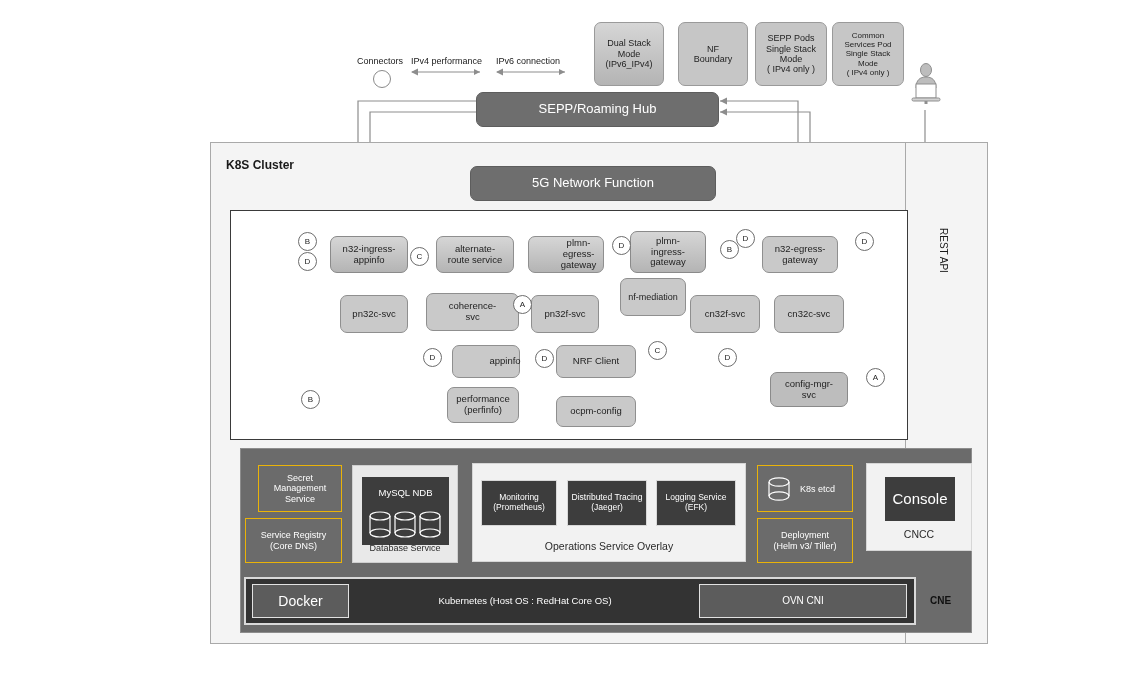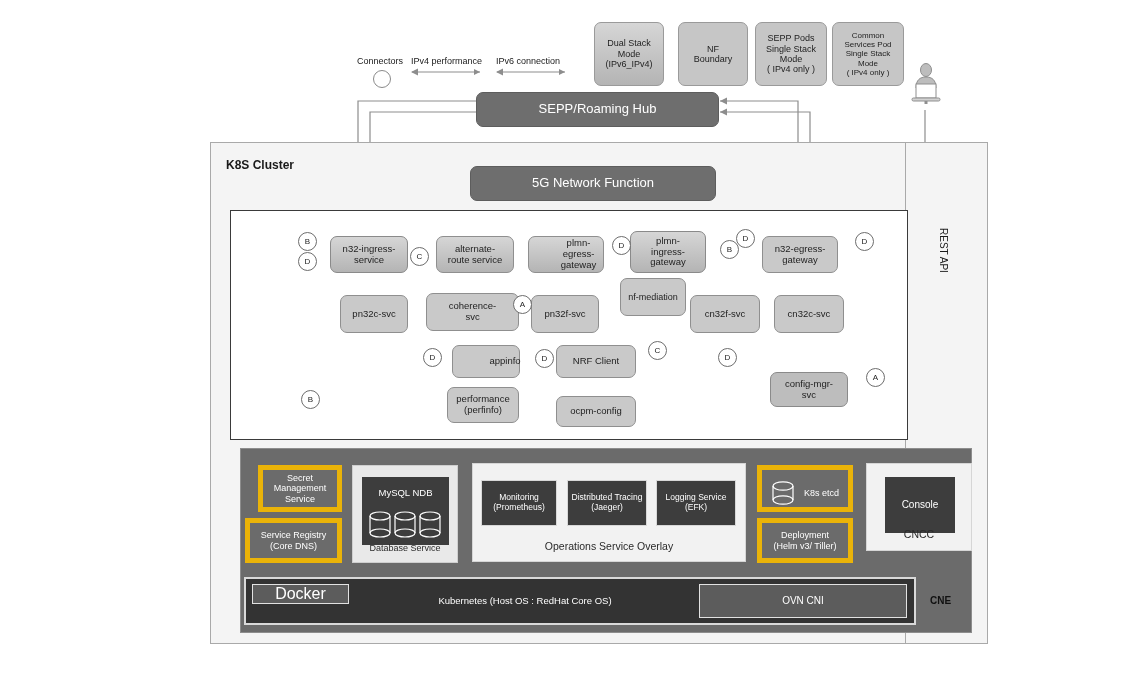--- a/index.html
+++ b/index.html
@@ -23,21 +23,21 @@
         background-size:4px 4px;}
   .grad{background-image:linear-gradient(180deg,#d6d6d6 0%,#b4b4b4 100%);}
 
   
   .k8s-outer{background:#f4f4f4;border:1px solid #a9a9a9;}
   .inner-white{background:#ffffff;border:1px solid #3a3a3a;}
   .infra-band{background:#6b6b6b;border:1px solid #8d8d8d;}
   .infra-sub{background:#e9e9e9;border:1px solid #cfcfcf;}
   .infra-sub2{background:#f2f2f2;border:1px solid #d6d6d6;}
   .dark-tile{background:#3d3d3d;color:#fff;border:1px solid #d8d8d8;}
-  .grey-tile{background:#6b6b6b;color:#fff;border:5px solid #eab308;}
+  .grey-tile{background:#6b6b6b;color:#fff;border:1px solid #eab308;}
   .cne-band{background:#333333;border:2px solid #d9d9d9;}
 
   .lbl{position:absolute;white-space:pre;}
 
   
   .conn{position:absolute;width:17px;height:17px;border-radius:50%;
         background:#ffffff;border:1px solid #6d6d6d;display:flex;
         align-items:center;justify-content:center;font-size:8px;color:#222;}
 
   
@@ -195,21 +195,21 @@
   <div class="lbl vert" style="left:938px;top:228px;font-size:10px;">REST API</div>
 
   <div class="node sh-dark" style="left:470px;top:166px;width:246px;height:35px;font-size:13px;">
     <span>5G Network Function</span>
   </div>
 
   <div class="abs inner-white" style="left:230px;top:210px;width:678px;height:230px;"></div>
 
   <div class="node sh-mid grad" style="left:330px;top:236px;width:78px;height:37px;font-size:9.5px;">
     <span style="white-space:pre-line">n32-ingress-
-service</span>
+appinfo</span>
   </div>
   <div class="node sh-light grad" style="left:436px;top:236px;width:78px;height:37px;font-size:9.5px;">
     <span style="white-space:pre-line">alternate-
 route service</span>
   </div>
   <div class="node sh-light grad" style="left:528px;top:236px;width:76px;height:37px;font-size:9.5px;padding-left:25px;">
     <span style="white-space:pre-line">plmn-egress-
 gateway</span>
   </div>
   <div class="node sh-mid grad" style="left:630px;top:231px;width:76px;height:42px;font-size:9.5px;">
@@ -363,27 +363,27 @@
       </g>
     </svg>
     <div class="lbl" style="left:42px;top:18px;font-size:9px;color:#fff;">K8s etcd</div>
   </div>
   <div class="node grey-tile" style="left:757px;top:518px;width:96px;height:45px;font-size:9px;border-radius:0;">
     <span style="white-space:pre-line">Deployment
 (Helm v3/ Tiller)</span>
   </div>
 
   <div class="abs infra-sub2" style="left:866px;top:463px;width:106px;height:88px;"></div>
-  <div class="node dark-tile" style="left:885px;top:477px;width:70px;height:56px;font-size:10px;border-radius:0;border:none;">
+  <div class="node dark-tile" style="left:885px;top:477px;width:70px;height:44px;font-size:15px;border-radius:0;border:none;">
     <span>Console</span>
   </div>
   <div class="lbl" style="left:866px;top:528px;width:106px;text-align:center;font-size:10.5px;color:#2a2a2a;">CNCC</div>
 
   <div class="abs cne-band" style="left:244px;top:577px;width:672px;height:48px;"></div>
-  <div class="node" style="left:252px;top:584px;width:97px;height:20px;background:#5c5c5c;color:#fff;border:1px solid #e2e2e2;border-radius:0;font-size:16px;">
+  <div class="node" style="left:252px;top:584px;width:97px;height:34px;background:#5c5c5c;color:#fff;border:1px solid #e2e2e2;border-radius:0;font-size:14px;">
     <span>Docker</span>
   </div>
   <div class="lbl" style="left:360px;top:595px;width:330px;text-align:center;font-size:9.5px;color:#ffffff;">Kubernetes (Host OS : RedHat Core OS)</div>
   <div class="node" style="left:699px;top:584px;width:208px;height:34px;background:#5c5c5c;color:#fff;border:1px solid #e2e2e2;border-radius:0;font-size:10px;">
     <span>OVN CNI</span>
   </div>
   <div class="lbl" style="left:930px;top:595px;font-size:10px;font-weight:bold;color:#111;">CNE</div>
 
 </div>
 

